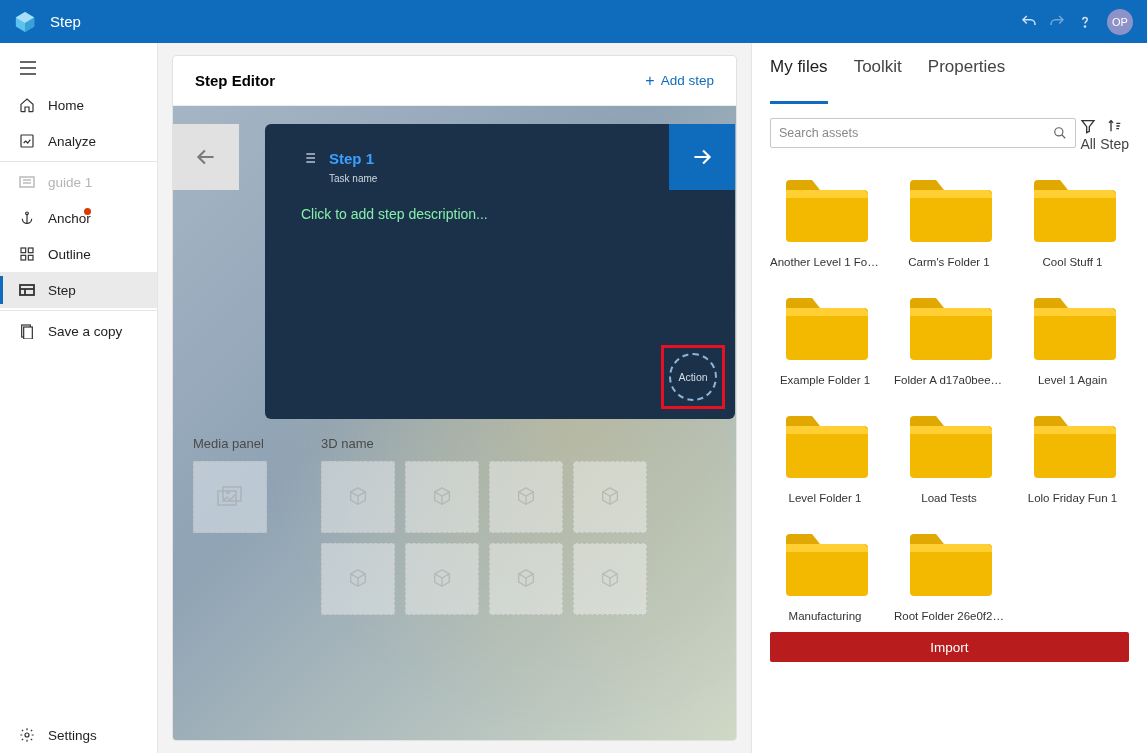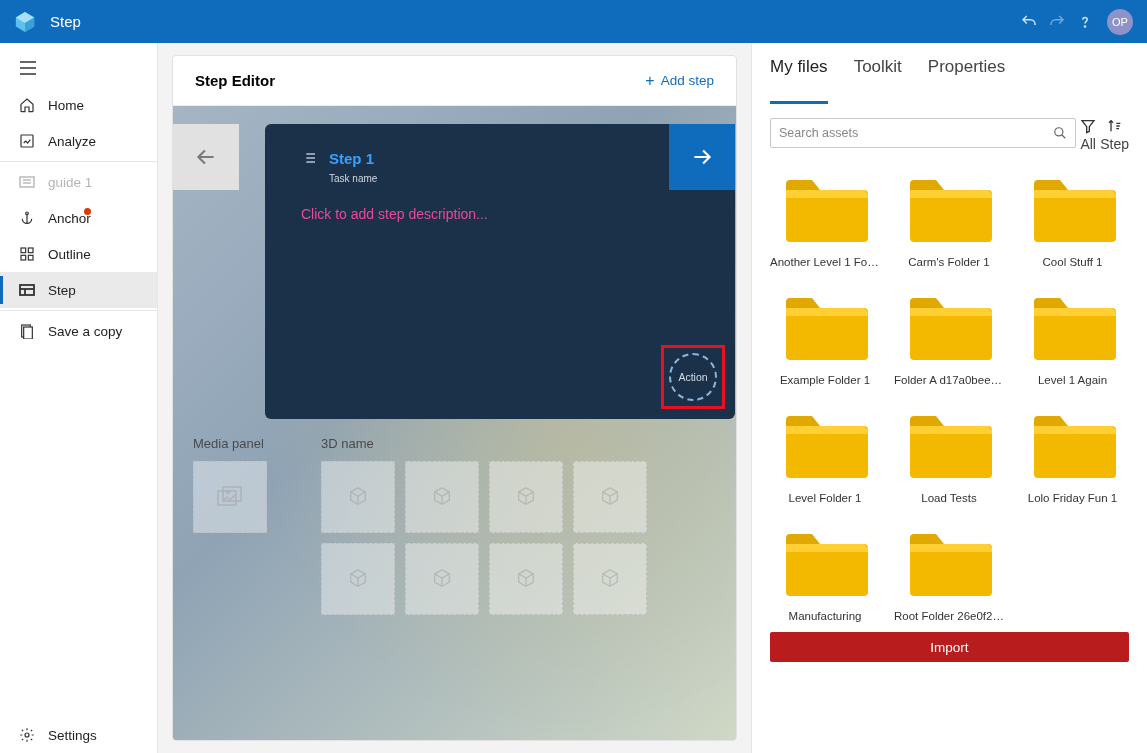--- a/index.html
+++ b/index.html
@@ -39,21 +39,21 @@
   .stage { flex: 1; position: relative; background: linear-gradient(135deg, #a5b5c5 0%, #8fa3b5 40%, #d0d8c5 100%); overflow: hidden; }
   .stage::before { content:''; position:absolute; inset:0; background: radial-gradient(circle at 70% 50%, rgba(200,190,140,0.5), transparent 60%); filter: blur(8px);}
   .stage-inner { position: relative; padding: 18px 24px; height: 100%; }
   
   
   .step-card { background: #1b3049; border-radius: 6px; width: 470px; height: 295px; position: relative; margin-left: 68px; padding: 26px 36px 20px 36px; color: #fff; }
   .step-card .step-list-icon { color: #b9c4d0; margin-right: 12px; }
   .step-card .row1 { display: flex; align-items: flex-start; }
   .step-card .texts .title { font-size: 15px; font-weight: 600; color: #3aa0ff; }
   .step-card .texts .sub { font-size: 10px; color: #cfd8e2; margin-top: 6px; }
-  .step-card .desc { font-size: 14px; color: #ec4899; margin-top: 22px; }
+  .step-card .desc { font-size: 14px; color: #86efac; margin-top: 22px; }
   
   .nav-prev, .nav-next { position: absolute; top: 18px; width: 66px; height: 66px; display: flex; align-items: center; justify-content: center; cursor: pointer; }
   .nav-next { right: -66px; background: #0f6cbd; color: #fff; }
   .nav-prev svg, .nav-next svg { width: 26px; height: 26px; }
   .nav-next { right: 0; position: absolute; left: auto; top: 18px; }
   
   .step-card .nav-next { position: absolute; top: 0; right: 0; border-radius: 0 0 0 0;}
   
   
   .action-box { position: absolute; right: 10px; bottom: 10px; width: 64px; height: 64px; border: 3px solid #e81123; display: flex; align-items: center; justify-content: center; }

